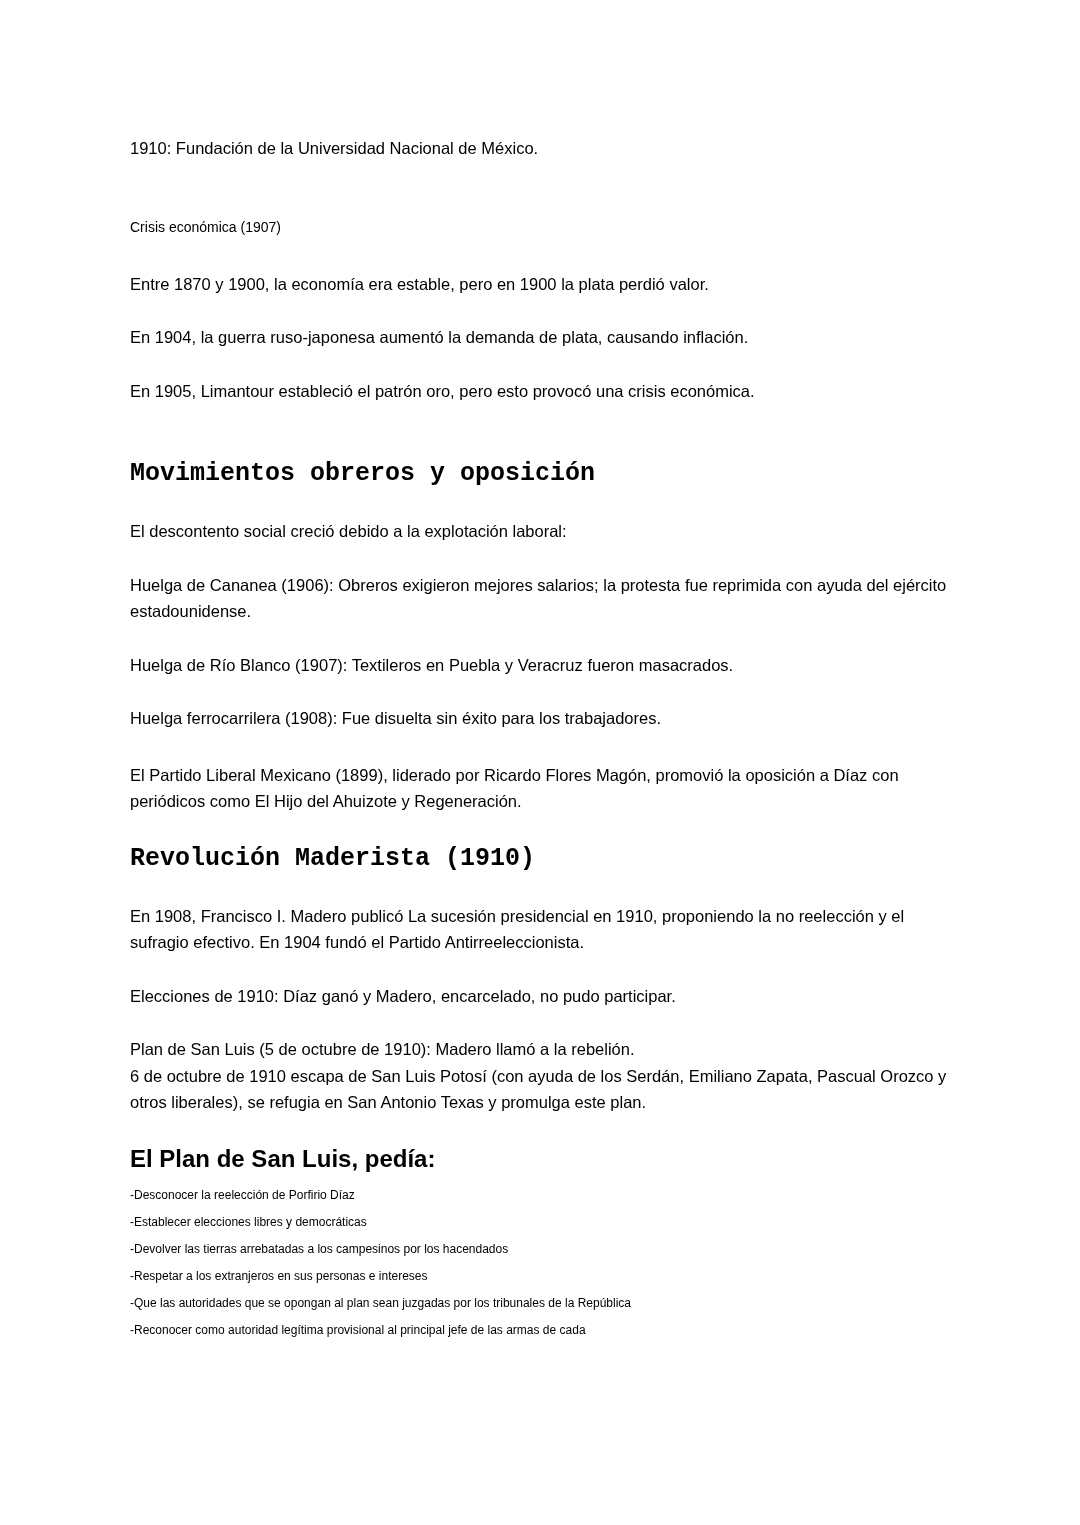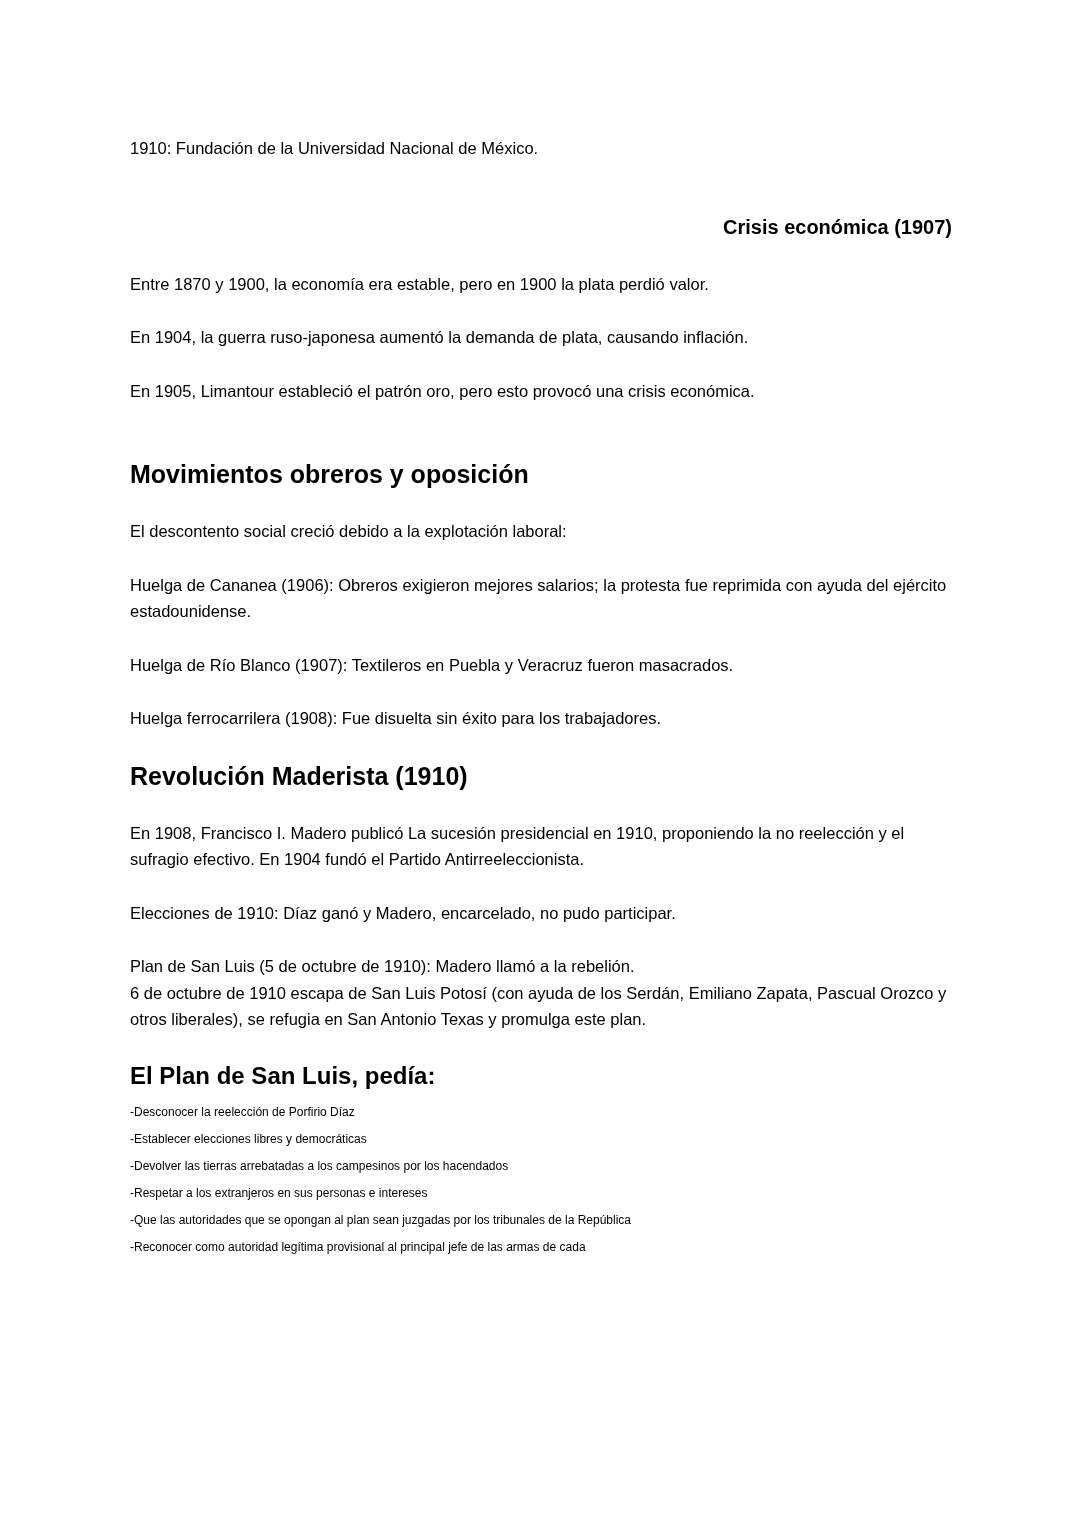--- a/index.html
+++ b/index.html
@@ -22,30 +22,30 @@
     margin: 0 0 27px 0;
     font-size: 16.5px;
     line-height: 26.5px;
     font-weight: 400;
   }
   .page p.mt-extra {
     margin-top: 30px;
   }
   .h-section {
     margin: 52px 0 30px 0;
-    font-size: 20px;
+    font-size: 14px;
     line-height: 27px;
-    font-weight: 700;
-    text-align: right;
+    font-weight: 400;
   }
   .h-large {
     margin: 54px 0 28px 0;
     font-size: 25px;
     line-height: 32px;
     font-weight: 700;
+    font-family: Liberation Mono, monospace;
   }
   .h-large.mt-small {
     margin-top: 28px;
   }
   .h-plan {
     margin: 26px 0 8px 0;
     font-size: 24px;
     line-height: 31px;
     font-weight: 700;
   }
@@ -71,20 +71,21 @@
   <p class="body">Entre 1870 y 1900, la economía era estable, pero en 1900 la plata perdió valor.</p>
   <p class="body">En 1904, la guerra ruso-japonesa aumentó la demanda de plata, causando inflación.</p>
   <p class="body">En 1905, Limantour estableció el patrón oro, pero esto provocó una crisis económica.</p>
 
   <h1 class="h-large">Movimientos obreros y oposición</h1>
 
   <p class="body">El descontento social creció debido a la explotación laboral:</p>
   <p class="body">Huelga de Cananea (1906): Obreros exigieron mejores salarios; la protesta fue reprimida con ayuda del ejército estadounidense.</p>
   <p class="body">Huelga de Río Blanco (1907): Textileros en Puebla y Veracruz fueron masacrados.</p>
   <p class="body">Huelga ferrocarrilera (1908): Fue disuelta sin éxito para los trabajadores.</p>
+  <p class="body mt-extra">El Partido Liberal Mexicano (1899), liderado por Ricardo Flores Magón, promovió la oposición a Díaz con periódicos como El Hijo del Ahuizote y Regeneración.</p>
 
   <h1 class="h-large mt-small">Revolución Maderista (1910)</h1>
 
   <p class="body">En 1908, Francisco I. Madero publicó La sucesión presidencial en 1910, proponiendo la no reelección y el sufragio efectivo. En 1904 fundó el Partido Antirreeleccionista.</p>
   <p class="body">Elecciones de 1910: Díaz ganó y Madero, encarcelado, no pudo participar.</p>
 
   <p class="body"><span>Plan de San Luis (</span><span class="b">5 de octubre de 1910</span><span>): Madero llamó a la rebelión.</span><br><span class="b">6 de octubre de 1910</span><span> escapa de San Luis Potosí (con ayuda de los Serdán, Emiliano Zapata, Pascual Orozco y otros liberales), se refugia en San Antonio Texas y promulga este plan.</span></p>
 
   <h2 class="h-plan">El Plan de San Luis, pedía:</h2>
 

